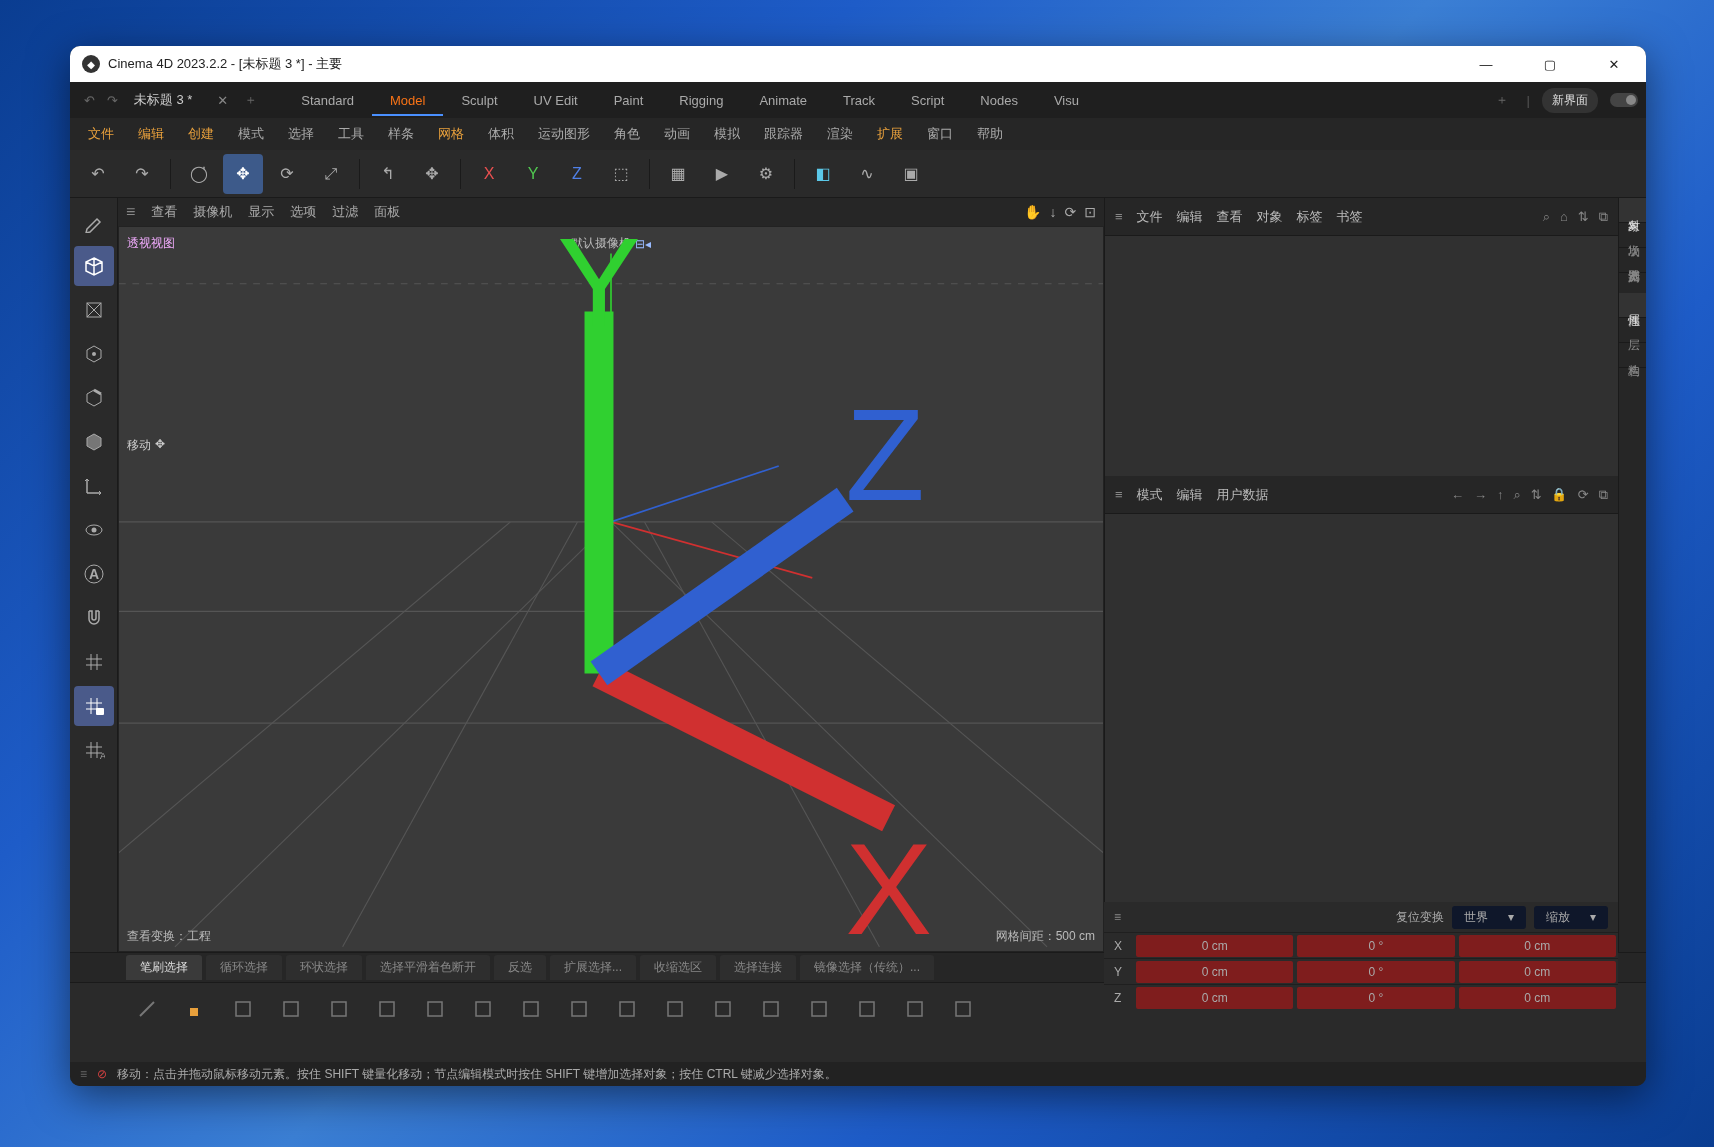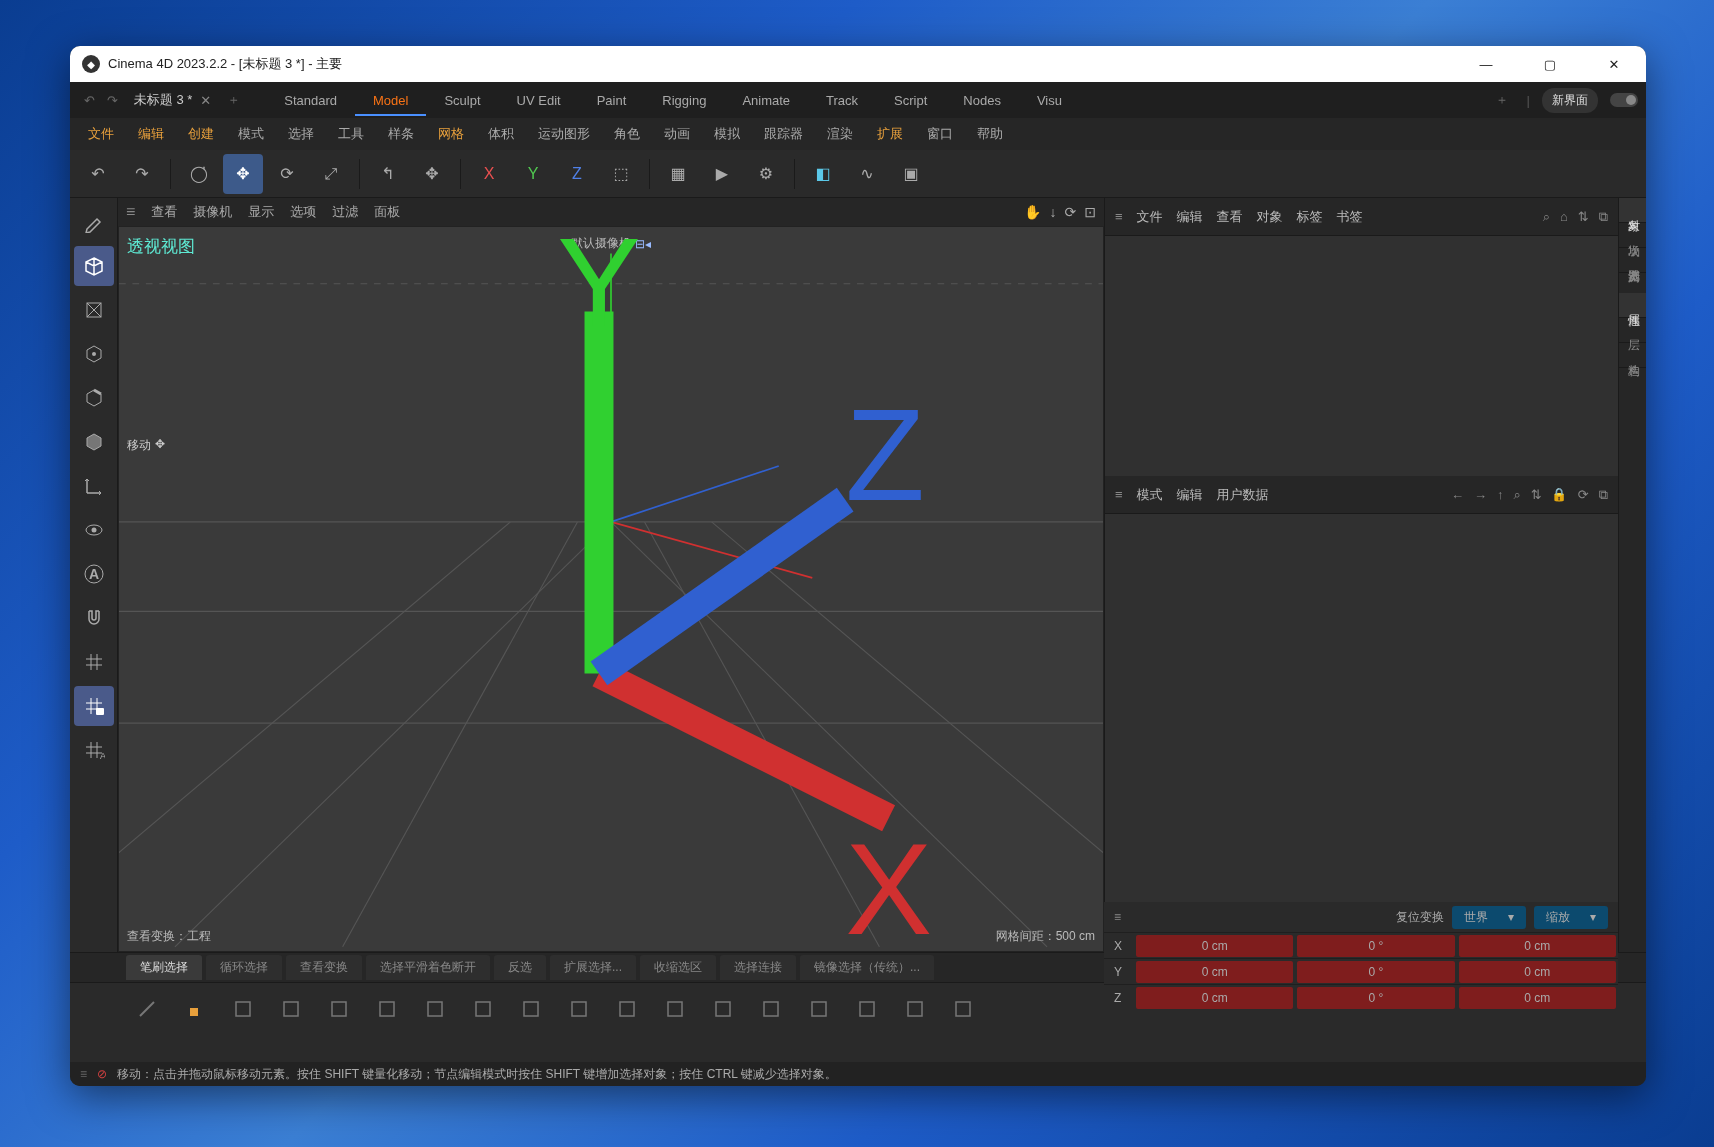--- a/index.html
+++ b/index.html
@@ -4,21 +4,21 @@
 <style>
 * { margin: 0; padding: 0; box-sizing: border-box; font-family: "Microsoft YaHei", Arial, sans-serif; }
 body { background: linear-gradient(135deg, #0a3d91 0%, #1e5cc8 30%, #3b7fd4 50%, #1e5cc8 70%, #0a3d91 100%); width: 1714px; height: 1147px; overflow: hidden; position: relative; }
 .window { position: absolute; left: 70px; top: 46px; width: 1576px; height: 1040px; background: #2a2a2a; border-radius: 10px; overflow: hidden; box-shadow: 0 10px 40px rgba(0,0,0,0.5); }
 .titlebar { height: 36px; background: #fff; display: flex; align-items: center; padding: 0 12px; color: #222; font-size: 13px; }
 .titlebar .logo { width: 18px; height: 18px; border-radius: 50%; background: #333; margin-right: 8px; display: flex; align-items: center; justify-content: center; color: #fff; font-size: 10px; }
 .titlebar .winbtns { margin-left: auto; display: flex; gap: 24px; }
 .titlebar .winbtn { width: 40px; height: 24px; display: flex; align-items: center; justify-content: center; font-size: 13px; cursor: pointer; }
 .top-tabs { height: 36px; background: #1f1f1f; display: flex; align-items: center; padding: 0 8px; color: #aaa; font-size: 13px; }
 .top-tabs .histbtn { padding: 4px 6px; color: #666; cursor: pointer; }
-.top-tabs .file-tab { padding: 4px 10px; color: #ccc; display: flex; align-items: center; gap: 8px; }
+.top-tabs .file-tab { padding: 4px 10px; color: #ccc; display: flex; align-items: center; gap: 25px; }
 .top-tabs .file-tab .close { color: #888; }
 .top-tabs .tab-item { padding: 6px 18px; cursor: pointer; }
 .top-tabs .tab-item.active { color: #f97316; border-bottom: 2px solid #4a90ff; }
 .top-tabs .right-area { margin-left: auto; display: flex; align-items: center; gap: 12px; }
 .top-tabs .newui { background: #333; padding: 4px 10px; border-radius: 12px; color: #ddd; font-size: 12px; }
 .top-tabs .toggle { width: 28px; height: 14px; background: #444; border-radius: 7px; position: relative; }
 .top-tabs .toggle::after { content: ""; position: absolute; width: 10px; height: 10px; background: #888; border-radius: 50%; top: 2px; right: 2px; }
 .menubar { height: 32px; background: #262626; display: flex; align-items: center; padding: 0 8px; gap: 4px; color: #aaa; font-size: 13px; }
 .menubar .menu-item { padding: 4px 10px; cursor: pointer; }
 .menubar .menu-item.orange { color: #e8a03c; }
@@ -34,21 +34,21 @@
 .left-toolbar .ltbtn { width: 40px; height: 40px; display: flex; align-items: center; justify-content: center; color: #aaa; cursor: pointer; border-radius: 4px; }
 .left-toolbar .ltbtn.active { background: #4a5a8a; color: #fff; }
 .left-toolbar .ltbtn svg { width: 22px; height: 22px; }
 .viewport-area { flex: 1; display: flex; flex-direction: column; background: #2a2a2a; }
 .viewport-menu { height: 28px; background: #262626; display: flex; align-items: center; padding: 0 8px; gap: 16px; color: #aaa; font-size: 13px; }
 .viewport-menu .vmitem { cursor: pointer; }
 .viewport-menu .vright { margin-left: auto; display: flex; gap: 8px; }
 .viewport-menu .vright span { cursor: pointer; font-size: 14px; }
 .viewport { flex: 1; background: #3a3a3a; position: relative; overflow: hidden; border: 1px solid #222; }
 .viewport svg { width: 100%; height: 100%; }
-.viewport-label-tl { position: absolute; top: 8px; left: 8px; color: #5eead4; font-size: 17px; }
+.viewport-label-tl { position: absolute; top: 8px; left: 8px; color: #f0abfc; font-size: 12px; }
 .viewport-label-tc { position: absolute; top: 8px; left: 50%; transform: translateX(-50%); color: #bbb; font-size: 12px; display: flex; align-items: center; gap: 4px; }
 .viewport-label-bl { position: absolute; bottom: 6px; left: 8px; color: #bbb; font-size: 12px; }
 .viewport-label-br { position: absolute; bottom: 6px; right: 8px; color: #bbb; font-size: 12px; }
 .move-label { position: absolute; top: 210px; left: 8px; color: #ccc; font-size: 12px; display: flex; align-items: flex-start; gap: 4px; }
 .nav-gizmo { position: absolute; top: 12px; right: 12px; width: 50px; height: 50px; }
 .right-panels { width: 542px; background: #2a2a2a; display: flex; border-left: 1px solid #1a1a1a; }
 .right-content { flex: 1; display: flex; flex-direction: column; }
 .right-sidetabs { width: 28px; background: #262626; display: flex; flex-direction: column; border-left: 1px solid #1a1a1a; }
 .right-sidetabs .stab { padding: 12px 4px; writing-mode: vertical-rl; text-align: center; color: #888; font-size: 12px; cursor: pointer; border-bottom: 1px solid #1a1a1a; }
 .right-sidetabs .stab.active { background: #333; color: #ddd; }
@@ -60,21 +60,21 @@
 .panel-body.half { height: 240px; flex: none; }
 .selection-tabs { height: 30px; background: #262626; display: flex; align-items: center; padding: 0 8px 0 56px; gap: 4px; color: #888; font-size: 12px; border-top: 1px solid #1a1a1a; }
 .selection-tabs .seltab { padding: 4px 14px; background: #2e2e2e; border-radius: 3px 3px 0 0; cursor: pointer; }
 .selection-tabs .seltab.active { background: #3a3a3a; color: #ddd; }
 .bottom-toolbar { height: 52px; background: #2a2a2a; display: flex; align-items: center; padding: 0 56px 0 56px; gap: 6px; border-top: 1px solid #1a1a1a; }
 .bottom-toolbar .btbtn { width: 42px; height: 40px; display: flex; align-items: center; justify-content: center; color: #777; cursor: pointer; border-radius: 4px; }
 .bottom-toolbar .btbtn svg { width: 22px; height: 22px; }
 .coord-panel { position: absolute; right: 28px; bottom: 76px; width: 514px; background: #2a2a2a; }
 .coord-header { height: 30px; display: flex; align-items: center; gap: 8px; padding: 0 10px; color: #aaa; font-size: 12px; }
 .coord-header .burger { margin-right: auto; }
-.coord-header .dropdown { background: #0c4a6e; padding: 3px 12px; border-radius: 3px; display: flex; align-items: center; gap: 20px; }
+.coord-header .dropdown { background: #0f172a; padding: 3px 12px; border-radius: 3px; display: flex; align-items: center; gap: 20px; }
 .coord-row { height: 26px; display: flex; align-items: center; color: #aaa; font-size: 12px; border-top: 1px solid #1f1f1f; }
 .coord-row .axis-label { width: 30px; padding-left: 10px; }
 .coord-row .coord-val { flex: 1; text-align: center; background: #7f1d1d; margin: 0 2px; line-height: 22px; border-radius: 2px; }
 .statusbar { height: 24px; background: #222; display: flex; align-items: center; padding: 0 10px; gap: 10px; color: #aaa; font-size: 12px; position: absolute; bottom: 0; left: 0; right: 0; }
 .statusbar .sicon { color: #666; }
 .statusbar .sicon.red { color: #d04040; }
 </style>
 </head>
 <body>
 
@@ -357,21 +357,21 @@
           <div class="stab active">属性</div>
           <div class="stab">层</div>
           <div class="stab">构造</div>
         </div>
     </div>
   </div>
 
   <div class="selection-tabs" id="selection-tabs">
       <div class="seltab active">笔刷选择</div>
       <div class="seltab">循环选择</div>
-      <div class="seltab">查看变换</div>
+      <div class="seltab">环状选择</div>
       <div class="seltab">选择平滑着色断开</div>
       <div class="seltab">反选</div>
       <div class="seltab">扩展选择...</div>
       <div class="seltab">收缩选区</div>
       <div class="seltab">选择连接</div>
       <div class="seltab">镜像选择（传统）...</div>
     </div>
 
   <div class="bottom-toolbar" id="bottom-toolbar">
       <div class="btbtn">

